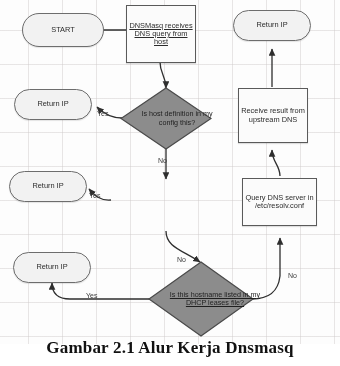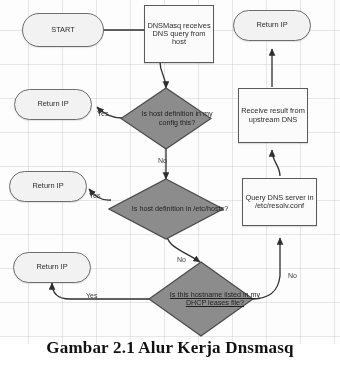--- a/index.html
+++ b/index.html
@@ -129,21 +129,21 @@
 
     <path d="M280,176 C280,165 272,162 272,150" fill="none" stroke="#2e2e2e" stroke-width="1.3" marker-end="url(#arrow)"></path>
 
     <path d="M272,87 L272,49" fill="none" stroke="#2e2e2e" stroke-width="1.3" marker-end="url(#arrow)"></path>
   </svg>
 
   <div class="node terminator" style="left:22px; top:13px; width:82px; height:34px;">
     <span>START</span>
   </div>
 
-  <div class="node process" style="left:144px; top:5px; width:70px; height:58px;">
+  <div class="node process" style="left:126px; top:5px; width:70px; height:58px;text-decoration:underline;">
     <span>DNSMasq receives DNS query from host</span>
   </div>
 
   <div class="node terminator" style="left:233px; top:10px; width:78px; height:31px;">
     <span>Return IP</span>
   </div>
 
   <div class="node process" style="left:242px; top:178px; width:75px; height:48px;">
     <span>Query DNS server in /etc/resolv.conf</span>
   </div>
@@ -164,26 +164,20 @@
     <span>Return IP</span>
   </div>
 
   <div class="decision-wrap" style="left:120px; top:87px; width:92px; height:63px;">
     <svg class="decision-shape" viewBox="0 0 92 63" xmlns="http://www.w3.org/2000/svg">
       <polygon points="46,1 91,31.5 46,62 1,31.5" fill="#8c8c8c" stroke="#4a4a4a" stroke-width="1.3"></polygon>
     </svg>
     <div class="decision-label" style="padding:0 11px;">Is host definition in my config this?</div>
   </div>
 
-  <div class="decision-wrap" style="left:108px; top:178px; width:116px; height:62px;">
-    <svg class="decision-shape" viewBox="0 0 116 62" xmlns="http://www.w3.org/2000/svg">
-      <polygon points="58,1 115,31 58,61 1,31" fill="#8c8c8c" stroke="#4a4a4a" stroke-width="1.3"></polygon>
-    </svg>
-    <div class="decision-label" style="padding:0 14px;">Is host definition in /etc/hosts?</div>
-  </div>
 
   <div class="decision-wrap" style="left:148px; top:261px; width:106px; height:76px;">
     <svg class="decision-shape" viewBox="0 0 106 76" xmlns="http://www.w3.org/2000/svg">
       <polygon points="53,1 105,38 53,75 1,38" fill="#8c8c8c" stroke="#4a4a4a" stroke-width="1.3"></polygon>
     </svg>
     <div class="decision-label" style="padding:0 14px;text-decoration:underline;">Is this hostname listed in my DHCP leases file?</div>
   </div>
 
   <div class="edge-label" style="left:97px; top:110px;">Yes</div>
   <div class="edge-label" style="left:158px; top:157px;">No</div>

